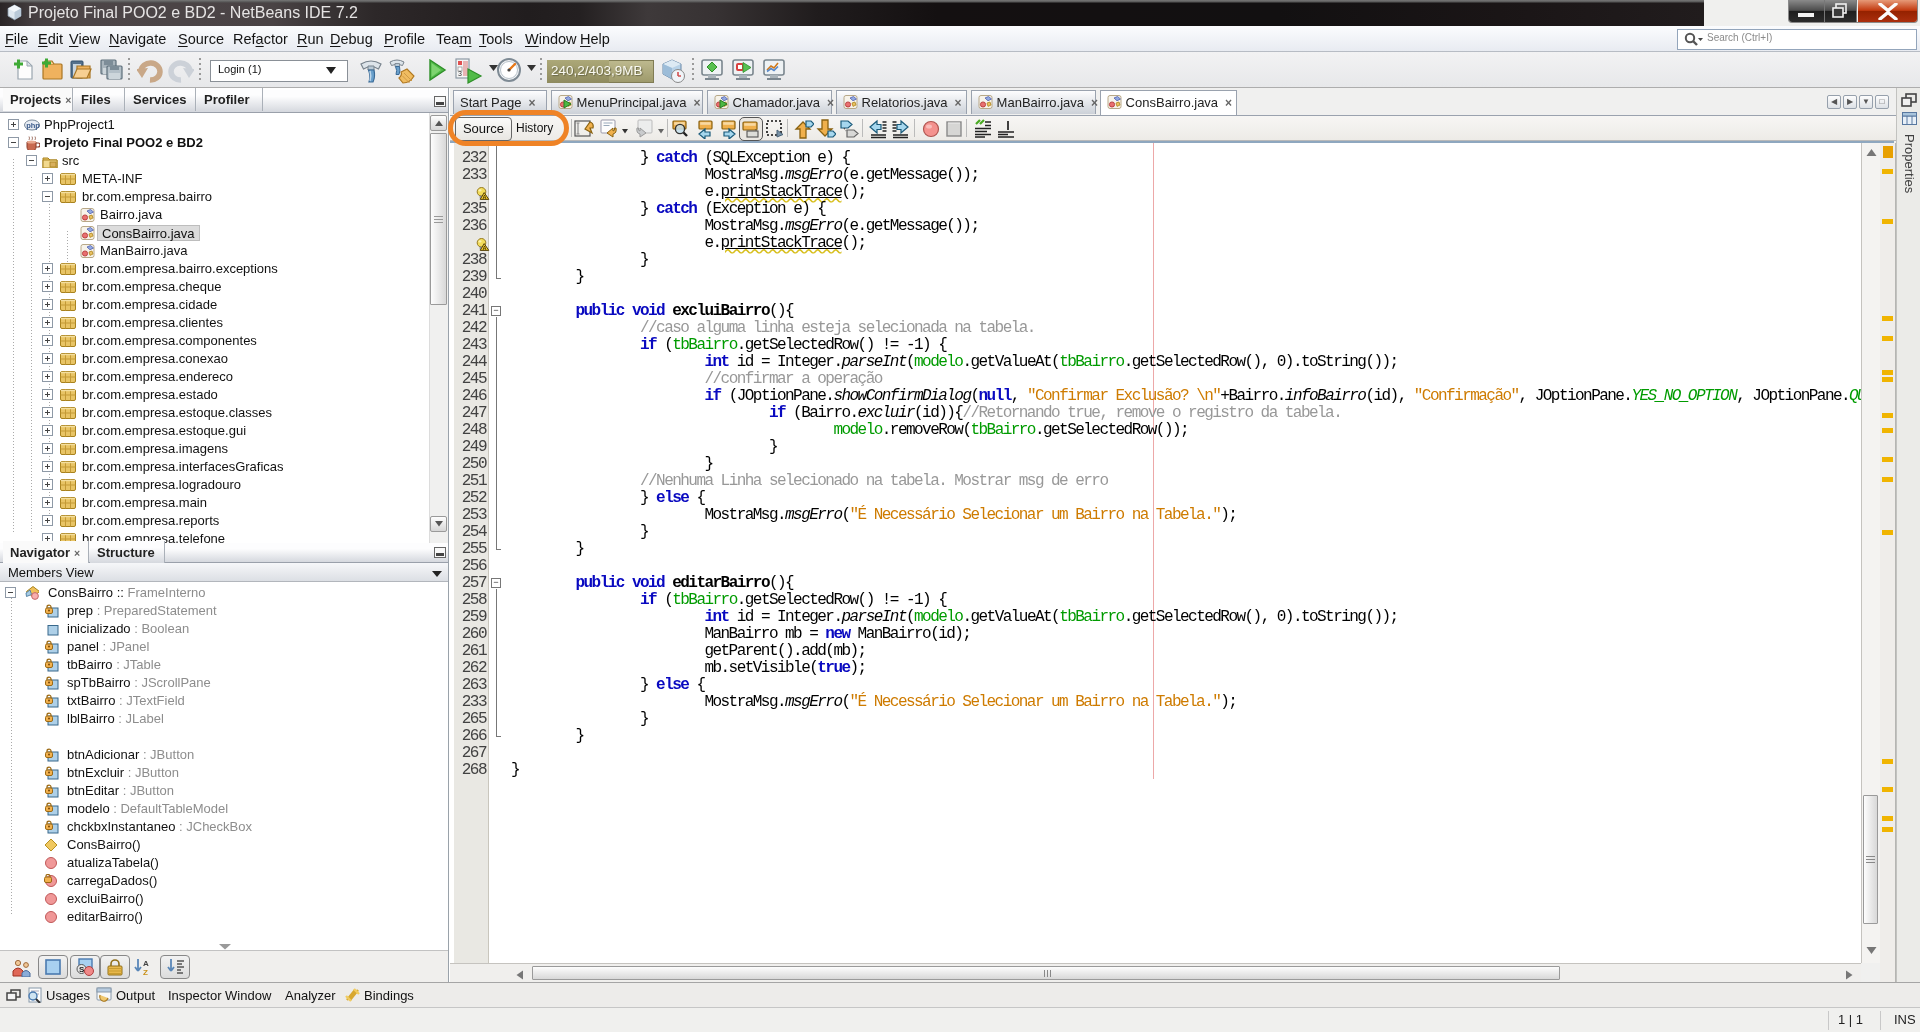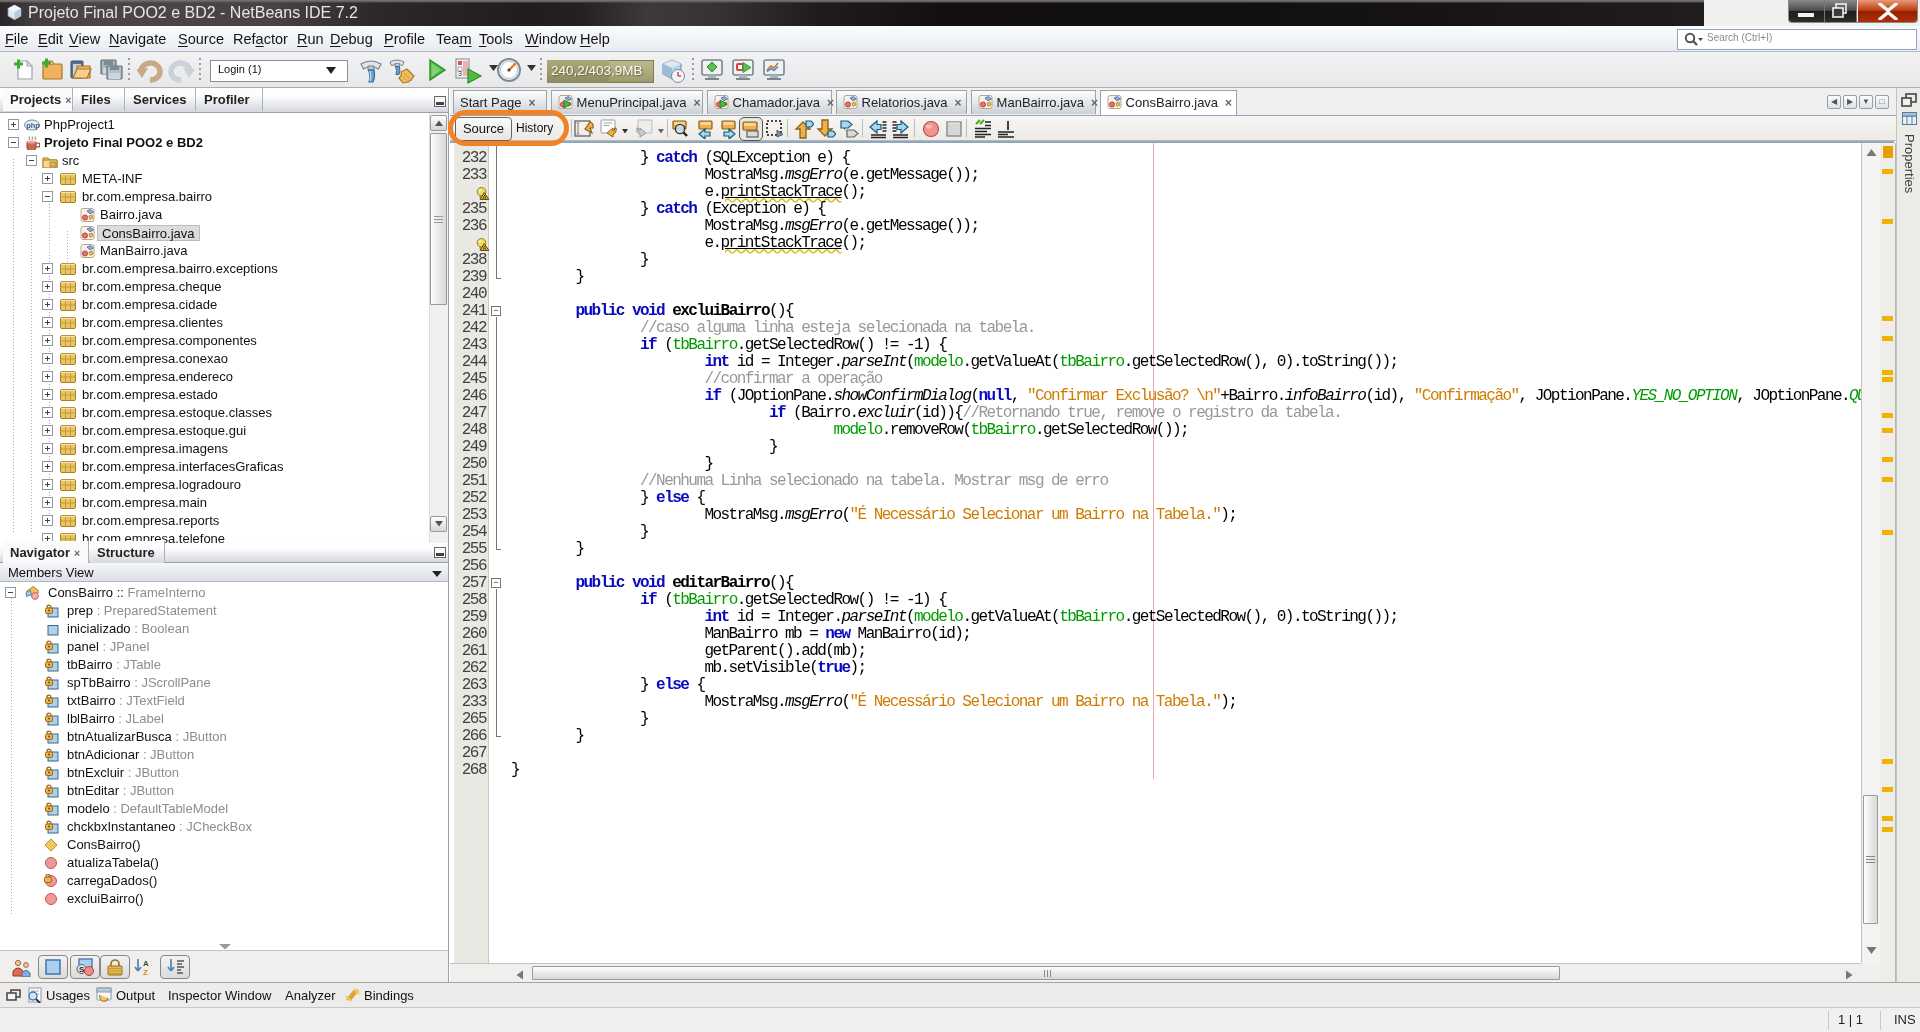--- a/index.html
+++ b/index.html
@@ -528,29 +528,20 @@
       </div>
       <div class="trow" style="top:128px;width:448px">
         <svg class="abs" style="left:44px;top:2px" width="15" height="14" viewBox="0 0 15 14">
           <rect x="4" y="4" width="10" height="9" fill="#aed0e8" stroke="#39698c" stroke-width="1"></rect>
           <rect x="1.5" y="4" width="7" height="5.5" rx="1.5" fill="#f2b14e" stroke="#9c6a14" stroke-width="1"></rect>
           <path d="M3 4 v-1 a2 1.8 0 0 1 4 0 v1" fill="none" stroke="#9c6a14" stroke-width="1.2"></path>
           <circle cx="5" cy="6.5" r="1" fill="#7a4a08"></circle>
         </svg>
         <span class="abs" style="left:67px;top:0">lblBairro <span class="gray">: JLabel</span></span>
       </div>
-      <div class="trow" style="top:146px;width:448px">
-        <svg class="abs" style="left:44px;top:2px" width="15" height="14" viewBox="0 0 15 14">
-          <rect x="4" y="4" width="10" height="9" fill="#aed0e8" stroke="#39698c" stroke-width="1"></rect>
-          <rect x="1.5" y="4" width="7" height="5.5" rx="1.5" fill="#f2b14e" stroke="#9c6a14" stroke-width="1"></rect>
-          <path d="M3 4 v-1 a2 1.8 0 0 1 4 0 v1" fill="none" stroke="#9c6a14" stroke-width="1.2"></path>
-          <circle cx="5" cy="6.5" r="1" fill="#7a4a08"></circle>
-        </svg>
-        <span class="abs" style="left:67px;top:0">btnAtualizarBusca <span class="gray">: JButton</span></span>
-      </div>
       <div class="trow" style="top:164px;width:448px">
         <svg class="abs" style="left:44px;top:2px" width="15" height="14" viewBox="0 0 15 14">
           <rect x="4" y="4" width="10" height="9" fill="#aed0e8" stroke="#39698c" stroke-width="1"></rect>
           <rect x="1.5" y="4" width="7" height="5.5" rx="1.5" fill="#f2b14e" stroke="#9c6a14" stroke-width="1"></rect>
           <path d="M3 4 v-1 a2 1.8 0 0 1 4 0 v1" fill="none" stroke="#9c6a14" stroke-width="1.2"></path>
           <circle cx="5" cy="6.5" r="1" fill="#7a4a08"></circle>
         </svg>
         <span class="abs" style="left:67px;top:0">btnAdicionar <span class="gray">: JButton</span></span>
       </div>
       <div class="trow" style="top:182px;width:448px">
@@ -607,20 +598,26 @@
           <rect x="0.5" y="3" width="7" height="5.5" rx="1.5" fill="#f2b14e" stroke="#9c6a14" stroke-width="1"></rect>
           <path d="M2 3 v-0.8 a2 1.8 0 0 1 4 0 v0.8" fill="none" stroke="#9c6a14" stroke-width="1.2"></path>
         </svg>
         <span class="abs" style="left:67px;top:0">carregaDados()</span>
       </div>
       <div class="trow" style="top:308px;width:448px">
         <svg class="abs" style="left:44px;top:2px" width="15" height="14" viewBox="0 0 15 14">
           <circle cx="7" cy="7" r="5.5" fill="#f09898" stroke="#c05858" stroke-width="1"></circle>
         </svg>
         <span class="abs" style="left:67px;top:0">excluiBairro()</span>
+      </div>
+      <div class="trow" style="top:326px;width:448px">
+        <svg class="abs" style="left:44px;top:2px" width="15" height="14" viewBox="0 0 15 14">
+          <circle cx="7" cy="7" r="5.5" fill="#f09898" stroke="#c05858" stroke-width="1"></circle>
+        </svg>
+        <span class="abs" style="left:67px;top:0">editarBairro()</span>
       </div>
     </div>
     <div class="abs" style="left:0;top:407px;width:449px;height:32px;background:#f0efed;border-top:1px solid #c2c2c2">
       <svg class="abs" style="left:12px;top:8px" width="20" height="18" viewBox="0 0 20 18">
         <circle cx="6" cy="4" r="2.6" fill="#f0c898" stroke="#a06a3a"></circle>
         <path d="M1 12 q5 -6 10 0 l0 5 h-10 z" fill="#e06858" stroke="#a03020"></path>
         <circle cx="14" cy="6" r="2.4" fill="#f0c898" stroke="#a06a3a"></circle>
         <path d="M10 14 q4 -5 8 0 l0 4 h-8 z" fill="#8aacd8" stroke="#4a6a9a"></path>
       </svg>
       <span class="abs" style="left:38px;top:4px;width:30px;height:24px;border:1px solid #888;border-radius:4px;background:linear-gradient(#f2f2f2,#dcdcdc)"></span>

